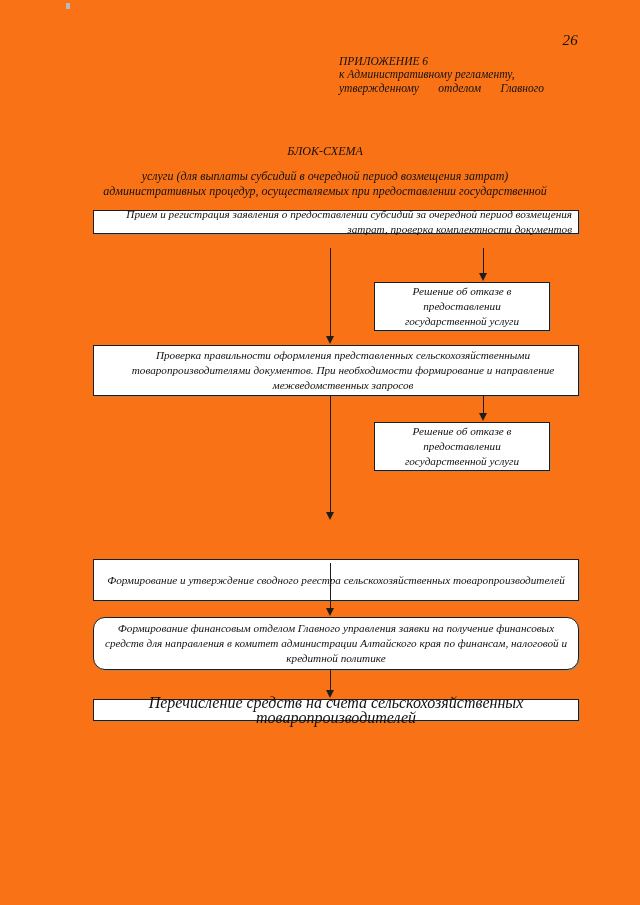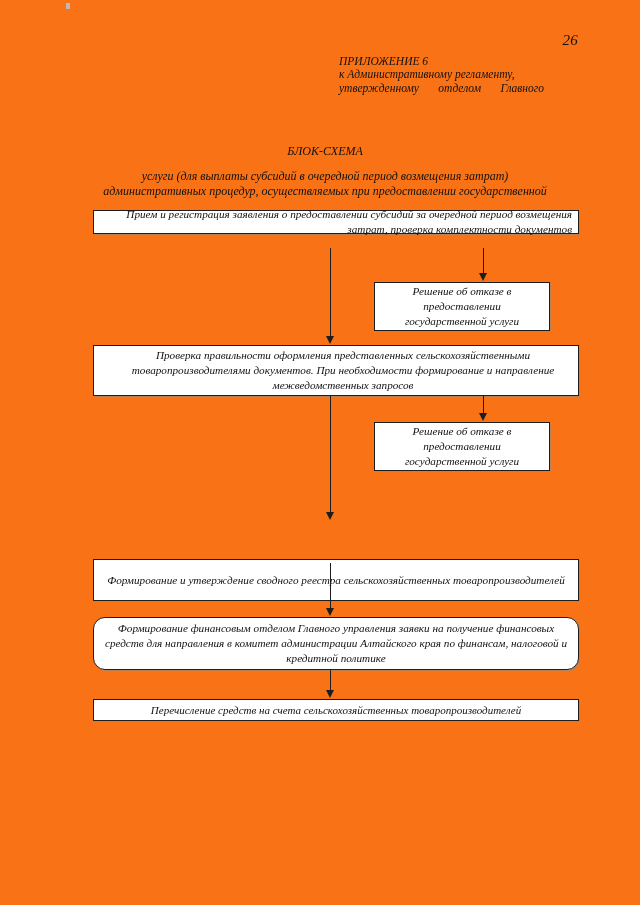--- a/index.html
+++ b/index.html
@@ -88,21 +88,21 @@
 
   .n-main  { left: 93px;  width: 486px; }
   .n-side  { left: 374px; width: 176px; }
 
   .n1 { top: 210px;  height: 24px; text-align: right; }
   .n2 { top: 282px;  height: 49px; }
   .n3 { top: 345px;  height: 51px; padding-left: 20px; }
   .n4 { top: 422px;  height: 49px; }
   .n5 { top: 521px;  height: 42px; margin-top: 38px; }
   .n6 { top: 617px;  height: 53px; border-radius: 12px; }
-  .n7 { top: 699px;  height: 22px; font-size: 11px; }
+  .n7 { top: 699px;  height: 22px; font-size: 16px; }
 
   
   .vline {
     position: absolute;
     width: 1.4px;
     background: #1d1d1d;
   }
   .arrowhead {
     position: absolute;
     width: 0; height: 0;

